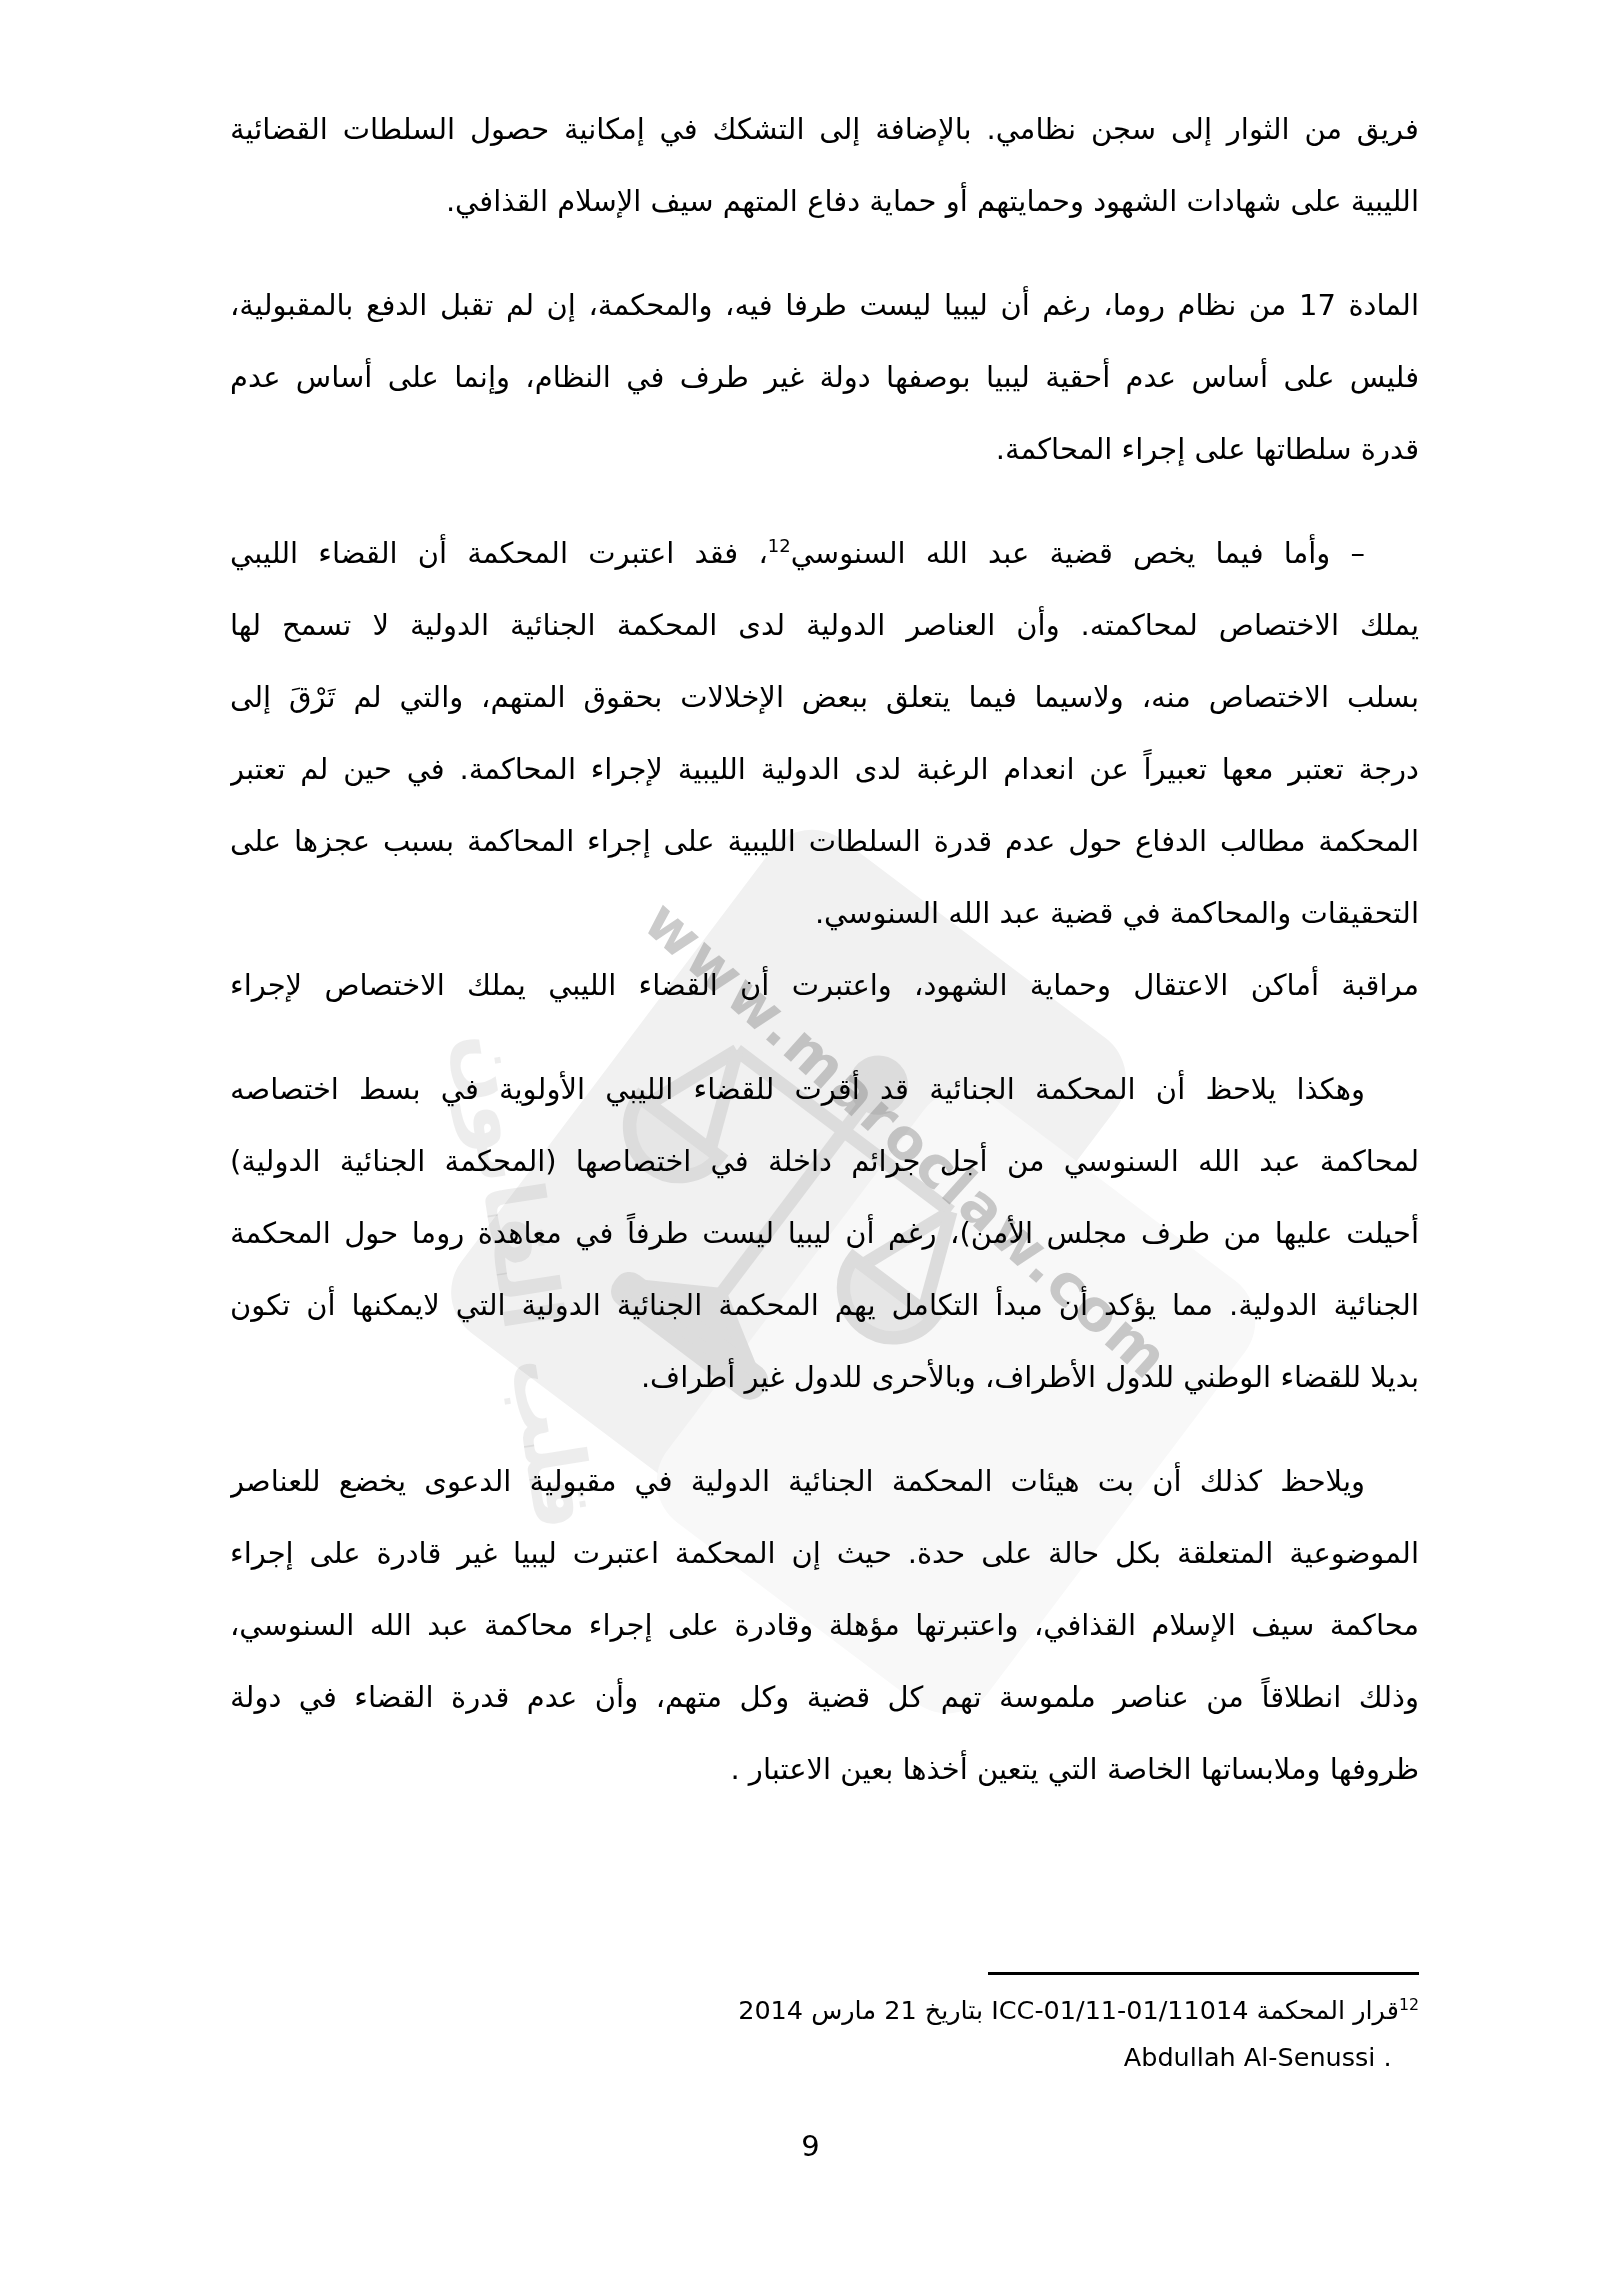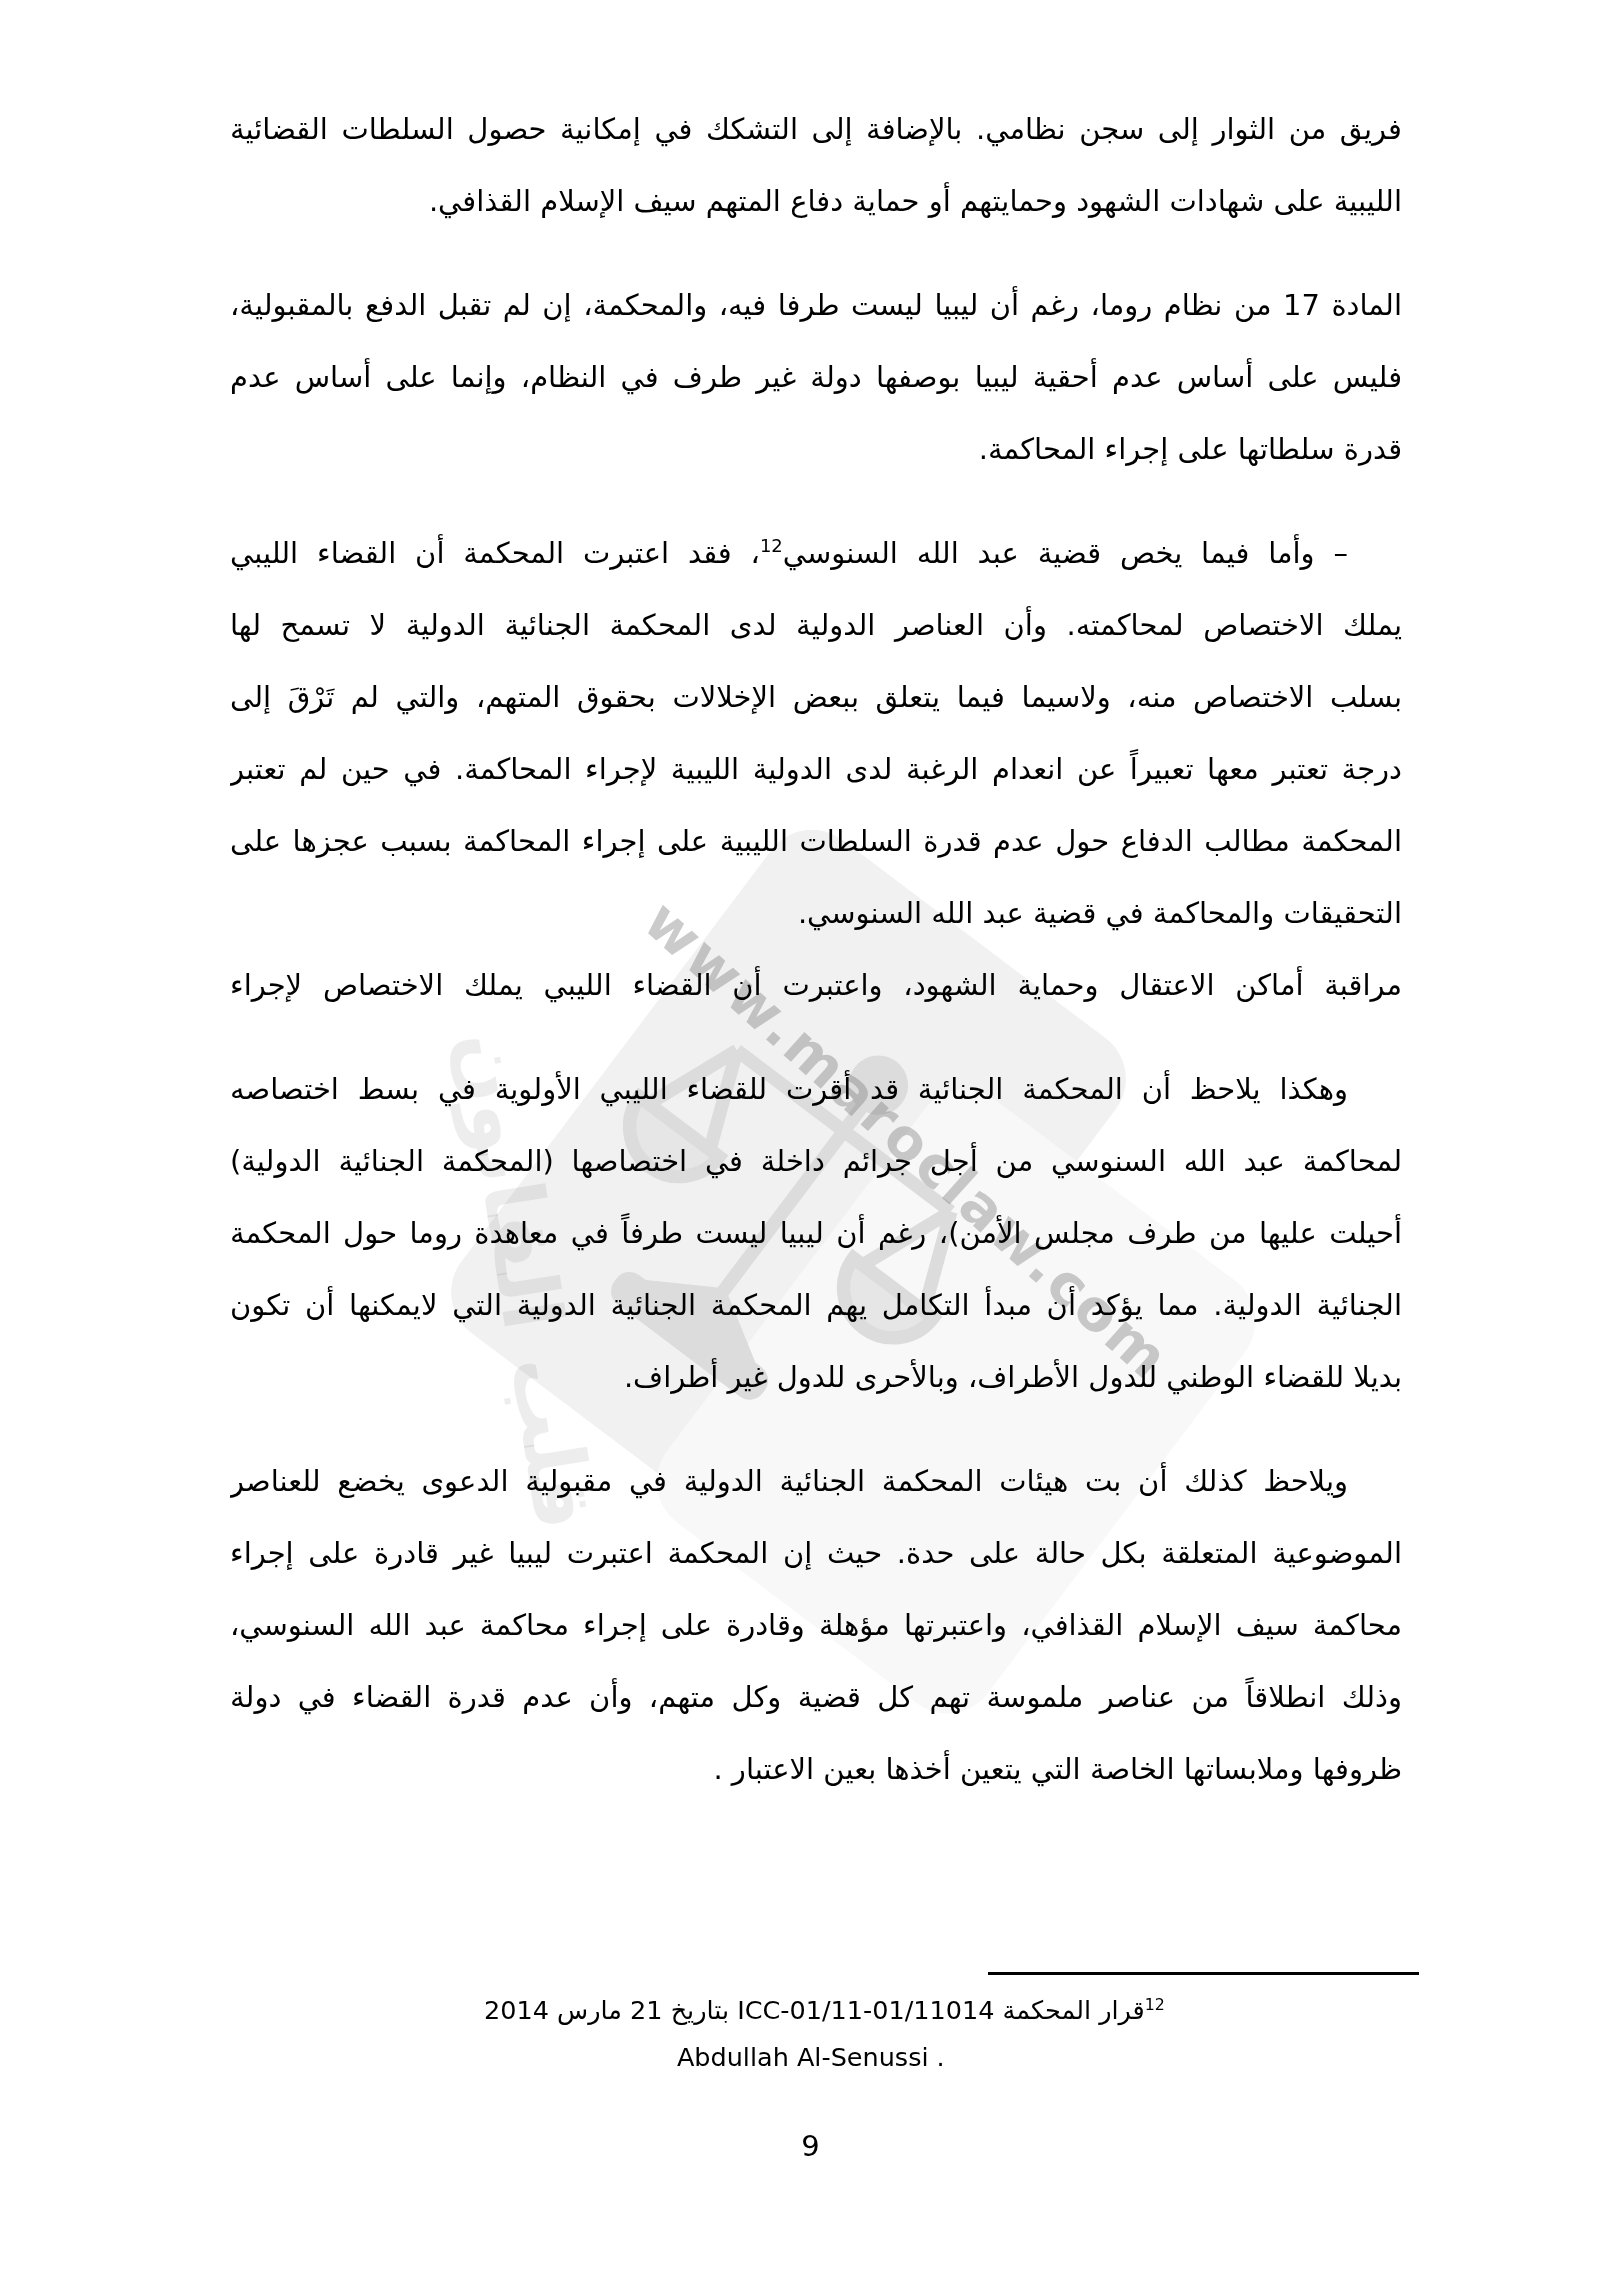--- a/index.html
+++ b/index.html
@@ -28,35 +28,35 @@
   }
   .wm-logo-text{
     position:absolute;left:534px;top:1024px;transform:rotate(81deg);transform-origin:0 0;
     font-size:82px;font-weight:bold;color:rgba(0,0,0,0.07);white-space:nowrap;
   }
   
   .body-text{
     position:absolute;top:93px;left:230px;right:202px;z-index:1;
     direction:rtl;font-size:29px;line-height:72px;
   }
-  .paragraph{margin:0 17px 32px 0;}
+  .paragraph{margin:0 0 32px 0;}
   .line{
     height:72px;overflow:hidden;
     text-align:justify;text-align-last:justify;
   }
   .line.last{text-align-last:right;}
   .line.indent{padding-right:54px;}
   sup{font-size:0.62em;vertical-align:super;line-height:0;}
   
   .footnote{
     position:absolute;left:230px;right:202px;top:1972px;z-index:1;
     direction:rtl;font-size:25.5px;line-height:47px;
   }
   .fn-rule{width:431px;height:2.9px;background:#000;margin:0 0 11.8px auto;}
-  .fn-line{text-align:center;}
+  .fn-line{text-align:right;}
   .fn-line[dir="ltr"]{padding-right:27.4px;}
   
   .page-number{
     position:absolute;top:2129px;left:0;right:0;text-align:center;
     font-size:29px;z-index:1;
   }
 </style>
 </head>
 <body>
 

